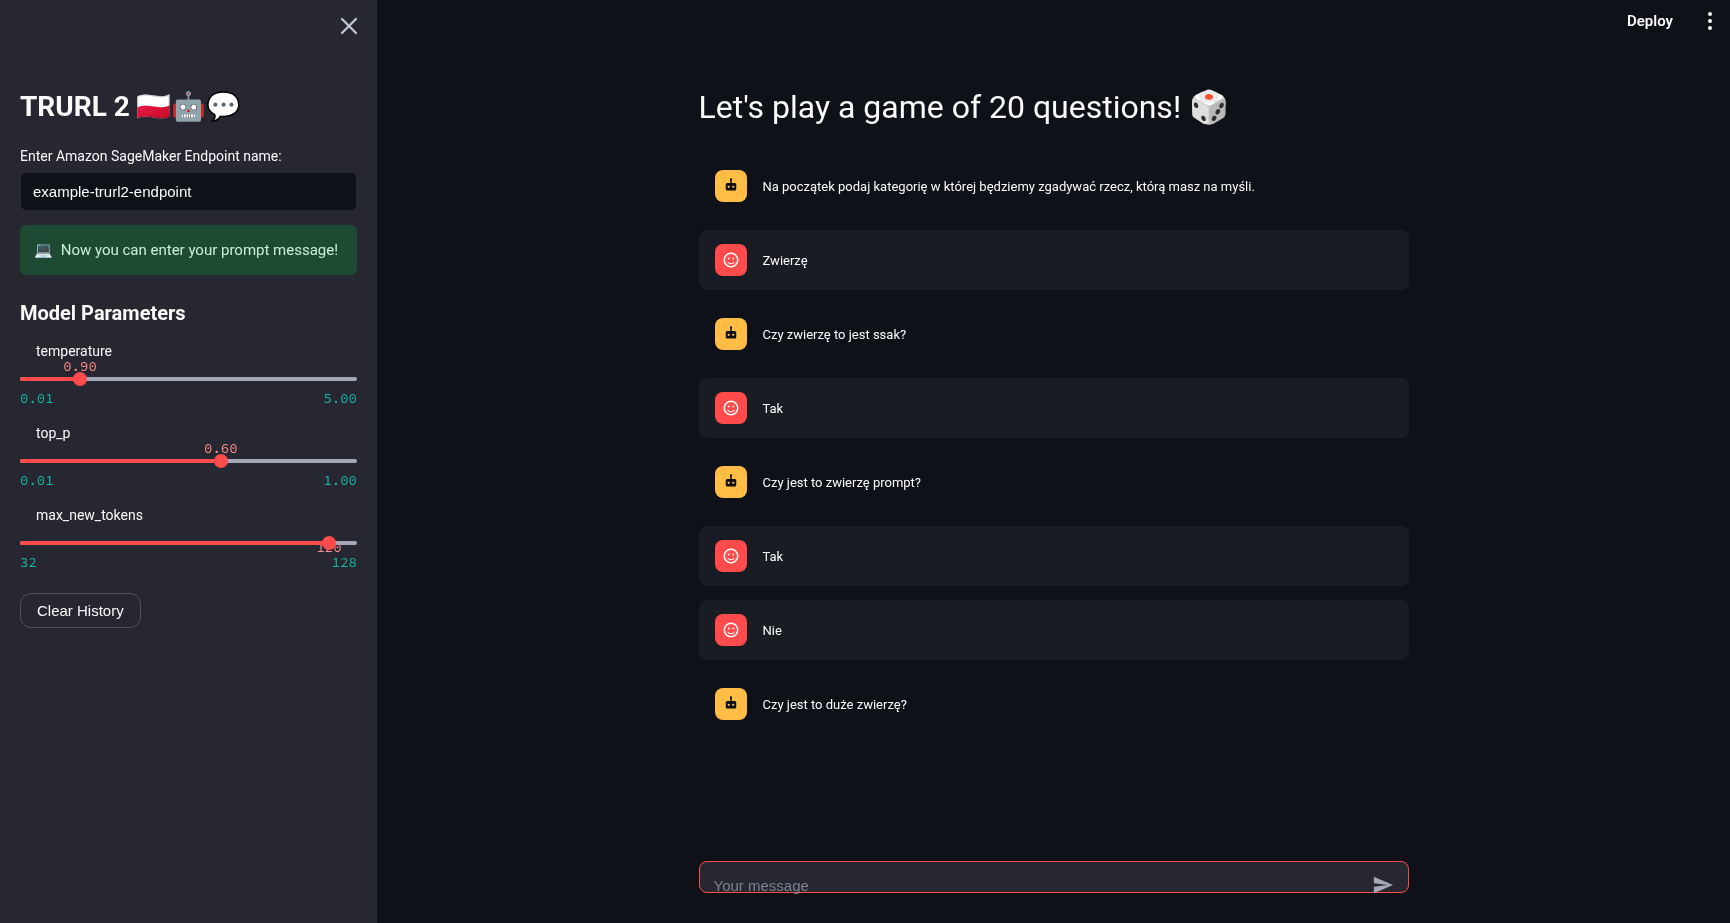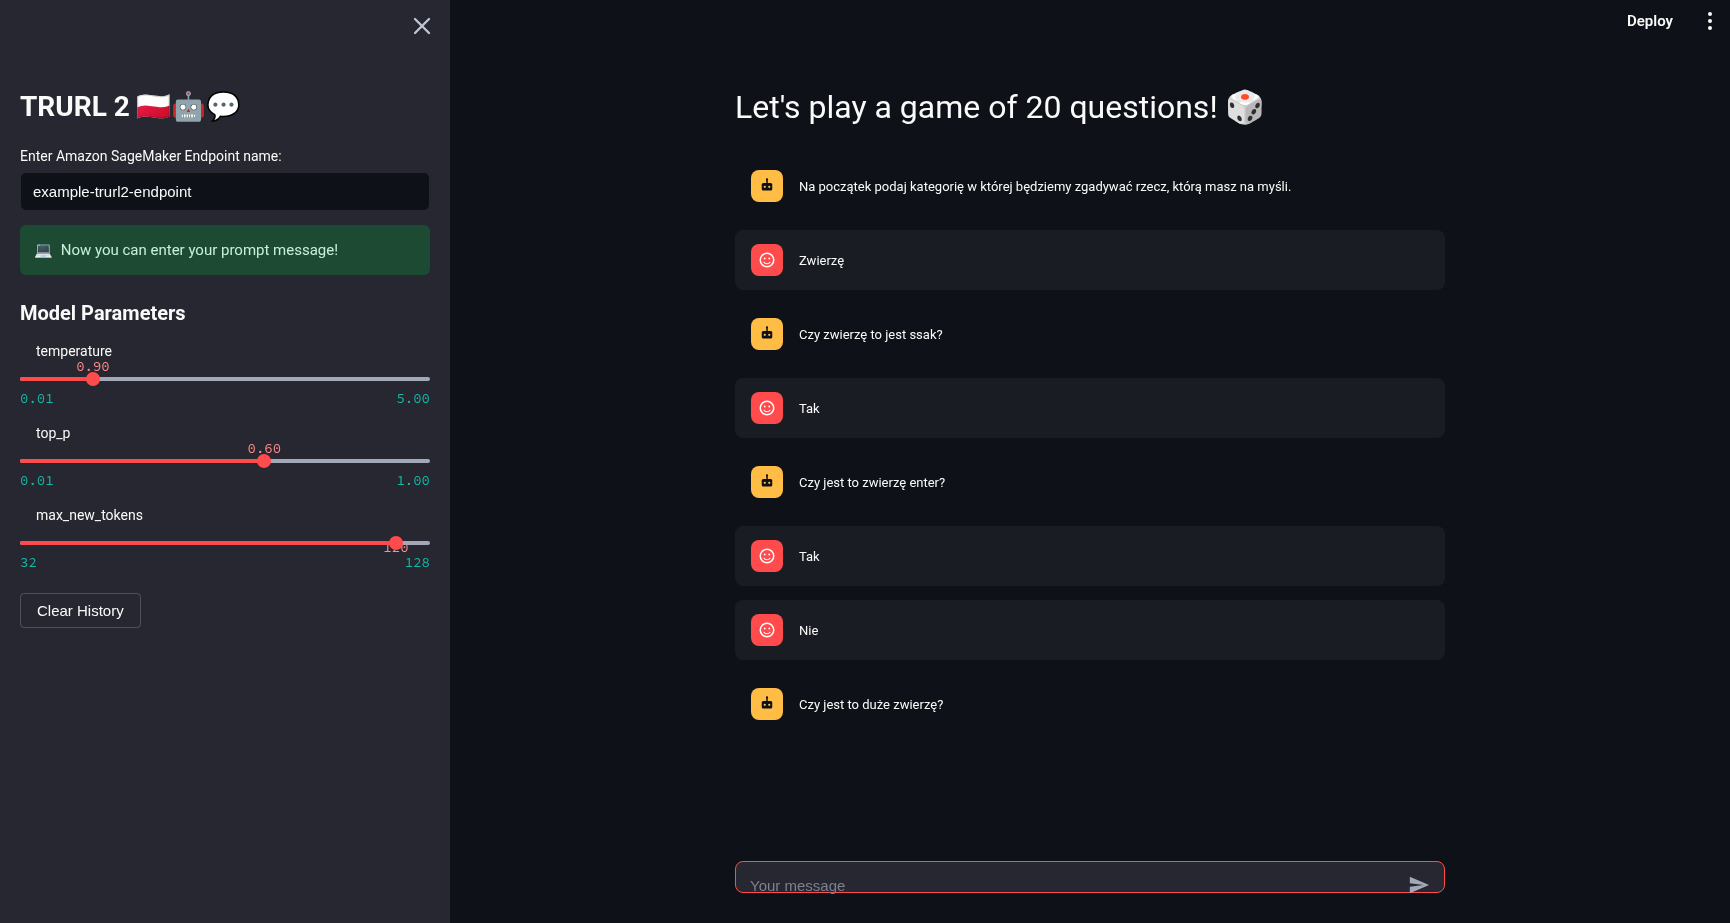--- a/index.html
+++ b/index.html
@@ -10,21 +10,21 @@
   body {
     background: #0e1117;
     color: #fafafa;
     font-family: "Source Sans Pro", -apple-system, BlinkMacSystemFont, "Segoe UI", Roboto, sans-serif;
     width: 1730px;
     height: 923px;
     overflow: hidden;
     display: flex;
   }
   .sidebar {
-    width: 450px;
+    width: 377px;
     height: 100%;
     background: #262730;
     padding: 12px 20px 20px 20px;
     position: relative;
     flex-shrink: 0;
   }
   .close-x {
     position: absolute;
     top: 12px;
     right: 14px;
@@ -121,21 +121,21 @@
     font-family: "Source Code Pro", monospace;
     font-size: 14px;
     color: #14b8a6;
   }
   .clear-btn {
     margin-top: 22px;
     background: transparent;
     border: 1px solid rgba(250,250,250,0.2);
     color: #fafafa;
     padding: 8px 16px;
-    border-radius: 4px;
+    border-radius: 11px;
     font-size: 15px;
     cursor: pointer;
   }
 
   .main {
     flex: 1;
     height: 100%;
     position: relative;
     display:flex;
     flex-direction:column;
@@ -359,21 +359,21 @@
   <div class="msg bot">
     <div class="avatar bot">
       <svg viewBox="0 0 24 24" fill="#0e1117">
               <rect x="5" y="8" width="14" height="10" rx="2"></rect>
               <circle cx="9" cy="13" r="1.5" fill="#ffbd45"></circle>
               <circle cx="15" cy="13" r="1.5" fill="#ffbd45"></circle>
               <rect x="11" y="4" width="2" height="4"></rect>
               <circle cx="12" cy="3" r="1.5"></circle>
             </svg>
     </div>
-    <div class="msg-text">Czy jest to zwierzę enter?</div>
+    <div class="msg-text">Czy jest to zwierzę prompt?</div>
   </div>
 
   <div class="msg user">
     <div class="avatar user">
       <svg viewBox="0 0 24 24" fill="#fff">
               <circle cx="12" cy="12" r="9" fill="none" stroke="#fff" stroke-width="2"></circle>
               <circle cx="9" cy="10" r="1.2"></circle>
               <circle cx="15" cy="10" r="1.2"></circle>
               <path d="M8 15c1 1.5 2.5 2 4 2s3-.5 4-2" stroke="#fff" stroke-width="1.5" fill="none" stroke-linecap="round"></path>
             </svg>

